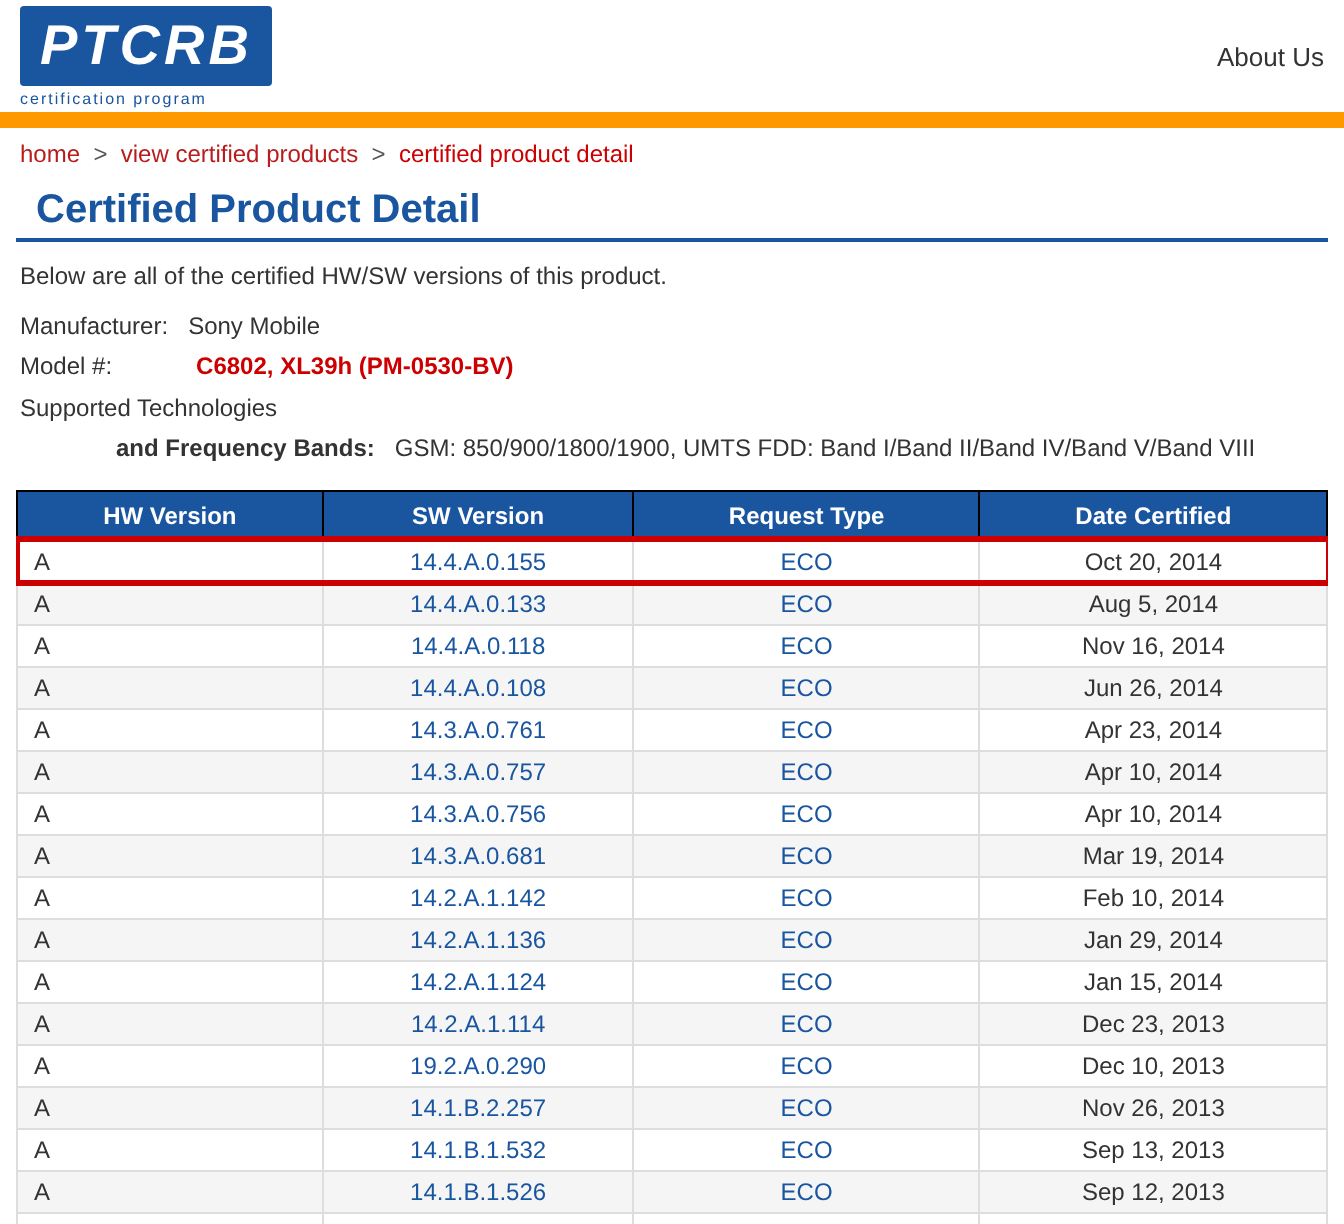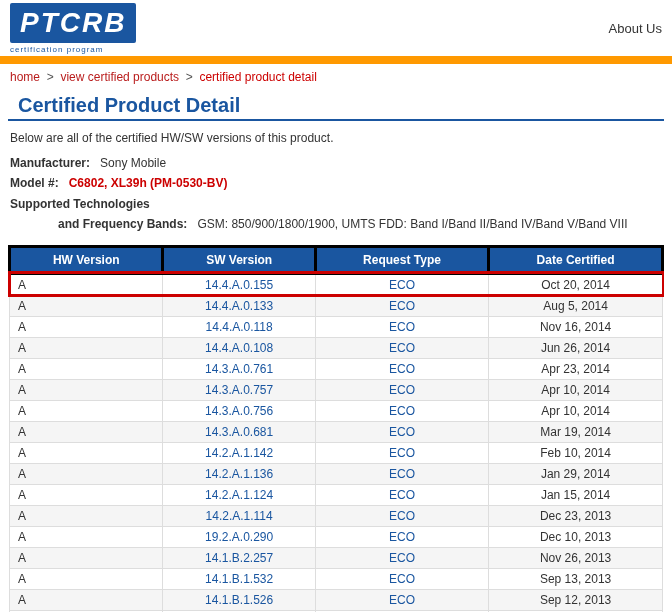--- a/index.html
+++ b/index.html
@@ -21,29 +21,29 @@
     .breadcrumb a { color: #b91c1c; text-decoration: none; margin-top: 32px; }
     .breadcrumb .current { color: #c00; }
 
     
     .page-title { padding: 4px 10px 2px 10px; font-size: 20px; font-weight: bold; color: #1a56a0; border-bottom: 2px solid #1a56a0; margin: 0 8px 6px 8px; }
 
     .description { padding: 4px 10px; font-size: 12px; color: #333; }
 
     
     .product-info { padding: 4px 10px; font-size: 12px; line-height: 1.7; }
-    .product-info .label { font-weight: bold; color: #333; }
-    .product-info .model { color: #c00; font-weight: bold; }
+    .product-info .label { font-weight: normal; color: #333; }
+    .product-info .model { color: #c00; font-weight: bold; margin-left: 32px; }
     .product-info .bands { font-weight: bold; color: #333; margin-left: 48px; }
 
     
     .table-wrap { margin: 6px 8px; overflow: hidden; }
     table { width: 100%; border-collapse: collapse; font-size: 12px; }
     thead tr { background: #1a56a0; color: #fff; }
-    thead th { padding: 5px 8px; text-align: center; font-weight: bold; border: 3px solid #000000; }
+    thead th { padding: 5px 8px; text-align: center; font-weight: bold; border: 1px solid #000000; }
     tbody tr { background: #fff; }
     tbody tr:nth-child(even) { background: #f5f5f5; }
     tbody td { padding: 3px 8px; border: 1px solid #ddd; text-align: center; color: #1a56a0; }
     tbody td.hw { text-align: left; color: #333; }
     tbody td.date { text-align: center; color: #333; }
   </style>
 </head>
 <body>
 
 <div class="header">

